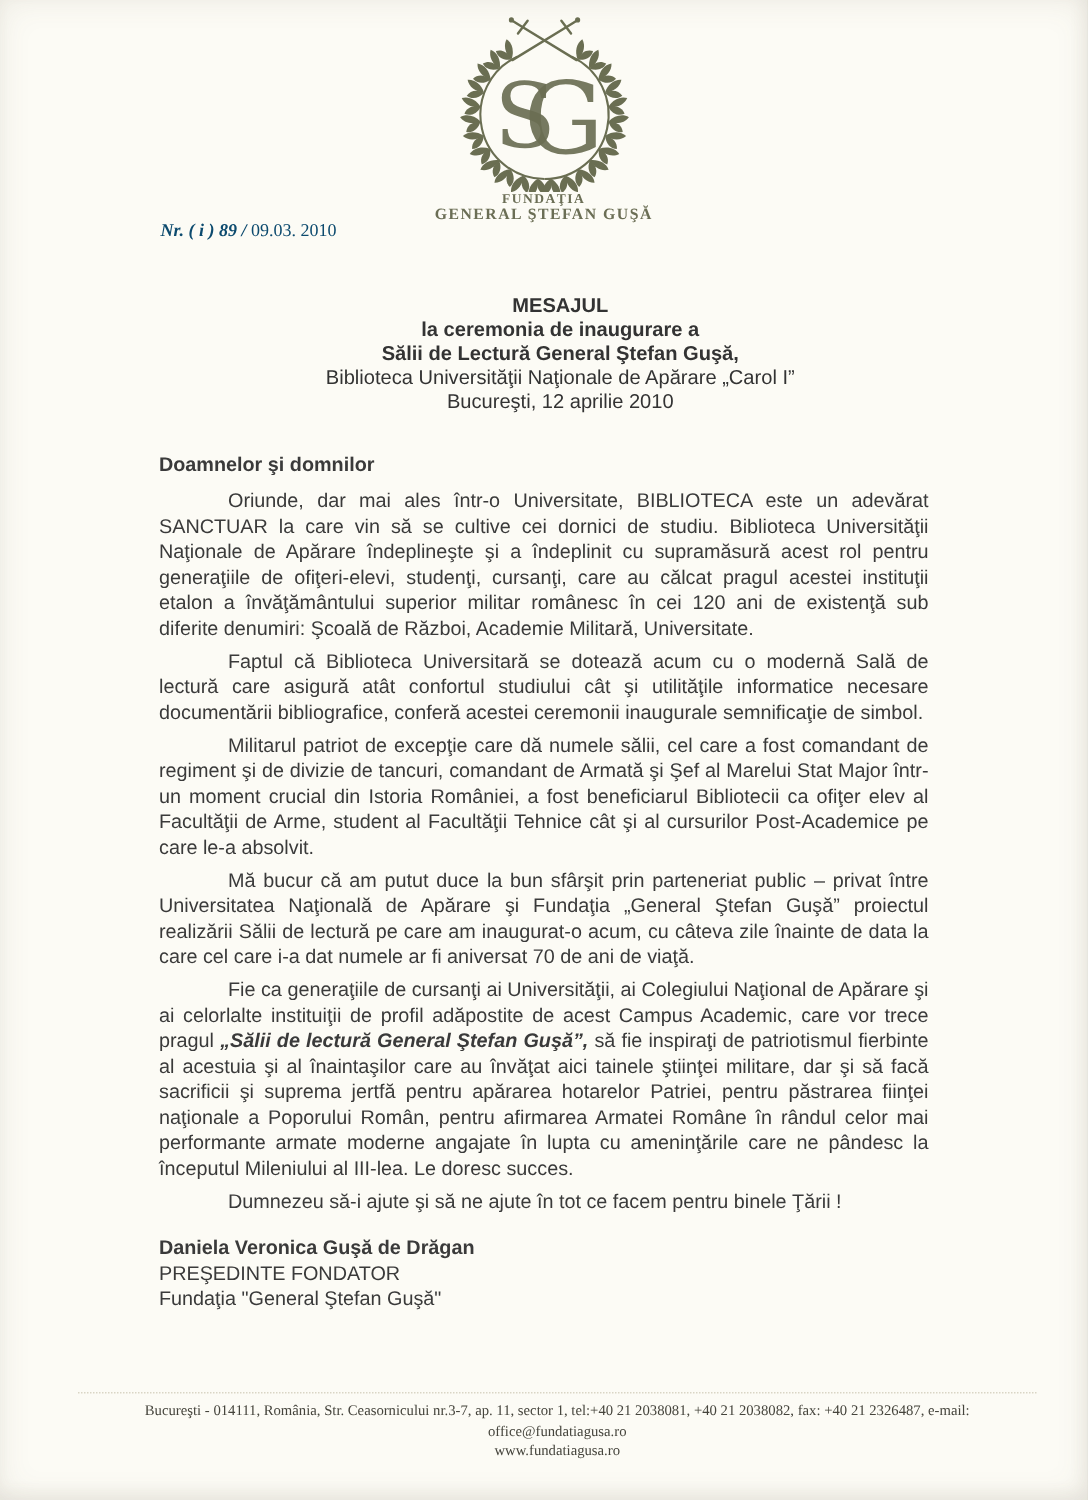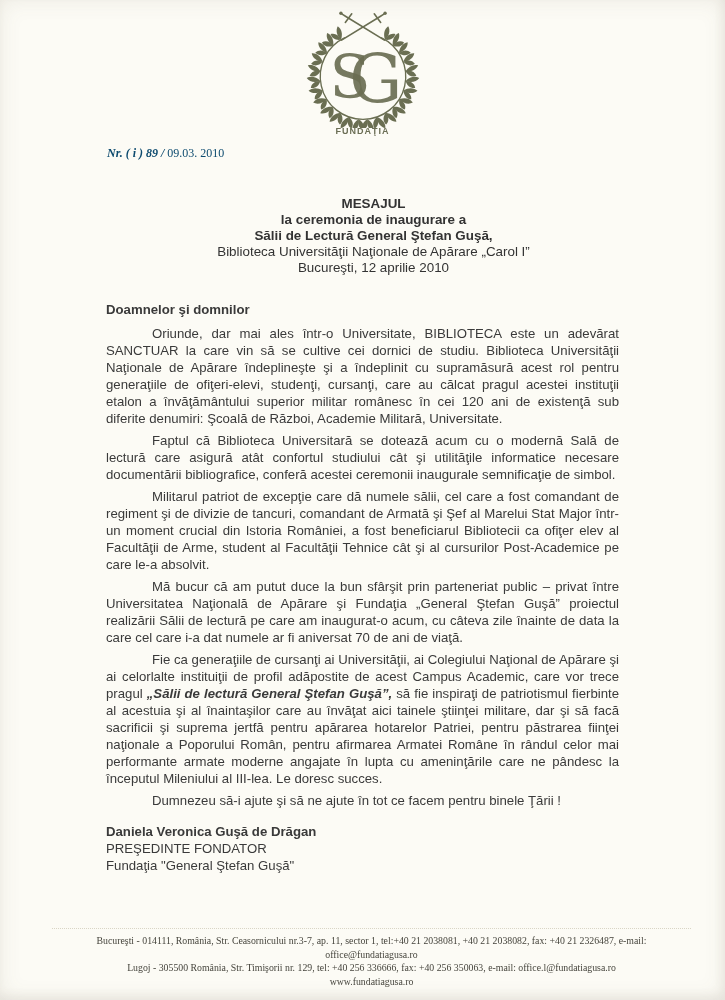--- a/index.html
+++ b/index.html
@@ -5,21 +5,21 @@
   html,body{margin:0;padding:0;}
   body{background:#e9e7e0;font-family:"Liberation Sans",sans-serif;}
   .page{
     position:relative;width:725px;height:1000px;margin:0 auto;
     background:#fcfbf5;overflow:hidden;color:#383838;
     box-shadow:inset 0 0 22px rgba(95,90,72,.10), inset -3px -5px 10px rgba(95,90,72,.07);
   }
   
   .logo{position:absolute;top:10px;left:0;right:0;text-align:center;line-height:1;}
   .logo svg{display:inline-block;}
-  .logo-caption1{font-family:Liberation Sans, sans-serif;font-weight:bold;font-size:9px;
+  .logo-caption1{font-family:Liberation Serif, serif;font-weight:bold;font-size:9px;
     letter-spacing:1px;color:#6b6e55;margin-top:-4px;}
   .logo-caption2{font-family:"Liberation Serif",serif;font-weight:bold;font-size:10.5px;
     letter-spacing:1px;color:#6b6e55;margin-top:2px;}
   
   .ref{position:absolute;top:146px;left:107px;font-family:"Liberation Serif",serif;
     font-size:12px;color:#0c4a6e;}
   .ref-bold{font-weight:bold;font-style:italic;}
   
   .title-block{position:absolute;top:196px;left:117px;width:513px;text-align:center;
     font-size:13.4px;line-height:16px;color:#333;}
@@ -105,20 +105,21 @@
           <path d="M0 0 C3 -3.8499999999999996 3 -8.25 0 -11 C-3 -8.25 -3 -3.8499999999999996 0 0 Z" transform="translate(97.8 33.2) rotate(74)"></path>
           <path d="M0 0 C3 -4.55 3 -9.75 0 -13 C-3 -9.75 -3 -4.55 0 0 Z" transform="translate(90.6 27.7) rotate(13)"></path>
           <path d="M0 0 C3 -3.8499999999999996 3 -8.25 0 -11 C-3 -8.25 -3 -3.8499999999999996 0 0 Z" transform="translate(90.6 27.7) rotate(61)"></path>
         </g>
       <g fill="#6a6e52" fill-opacity="0.92" font-family="DejaVu Serif, serif" text-anchor="middle">
         <text x="58" y="82" font-size="56">S</text>
         <text x="82" y="86" font-size="62">G</text>
       </g>
     </svg>
     <div class="logo-caption1">FUNDAŢIA</div>
+    <div class="logo-caption2">GENERAL ŞTEFAN GUŞĂ</div>
   </div>
 
   <div class="ref">
     <span class="ref-bold">Nr. ( i ) 89 / </span><span>09.03. 2010</span>
   </div>
 
   <div class="title-block">
     <div class="t-bold">MESAJUL</div>
     <div class="t-bold">la ceremonia de inaugurare a</div>
     <div class="t-bold">Sălii de Lectură General Ştefan Guşă,</div>
@@ -136,17 +137,16 @@
     <p class="closing">Dumnezeu să-i ajute şi să ne ajute în tot ce facem pentru binele Ţării !</p>
     <div class="signature">
       <div class="sig-name">Daniela Veronica Guşă de Drăgan</div>
       <div>PREŞEDINTE FONDATOR</div>
       <div>Fundaţia "General Ştefan Guşă"</div>
     </div>
   </div>
 
   <div class="footer">
     <div>Bucureşti - 014111, România, Str. Ceasornicului nr.3-7, ap. 11, sector 1, tel:+40 21 2038081, +40 21 2038082, fax: +40 21 2326487, e-mail: office@fundatiagusa.ro</div>
-    <div>Lugoj - 305500 România, Str. Timişorii nr. 129, tel: +40 256 336666, fax: +40 256 350063, e-mail: office.l@fundatiagusa.ro</div>
     <div>www.fundatiagusa.ro</div>
   </div>
 
 </div>
 
 </body></html>

